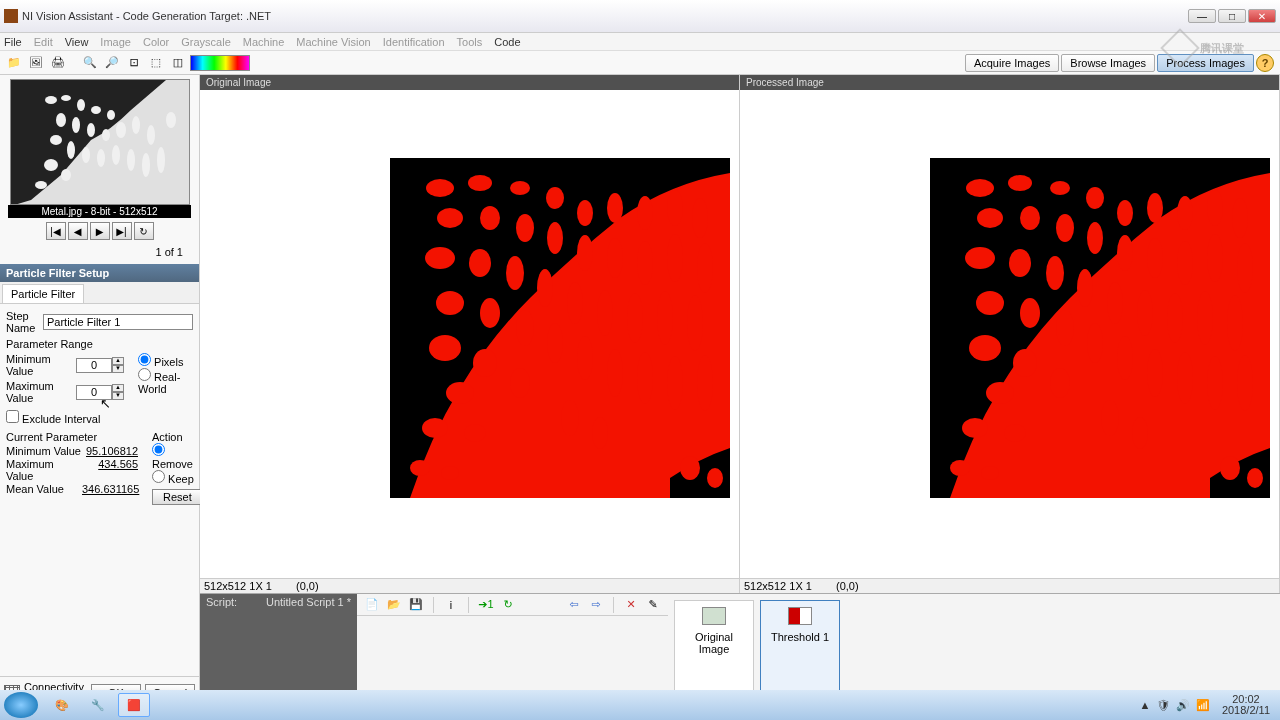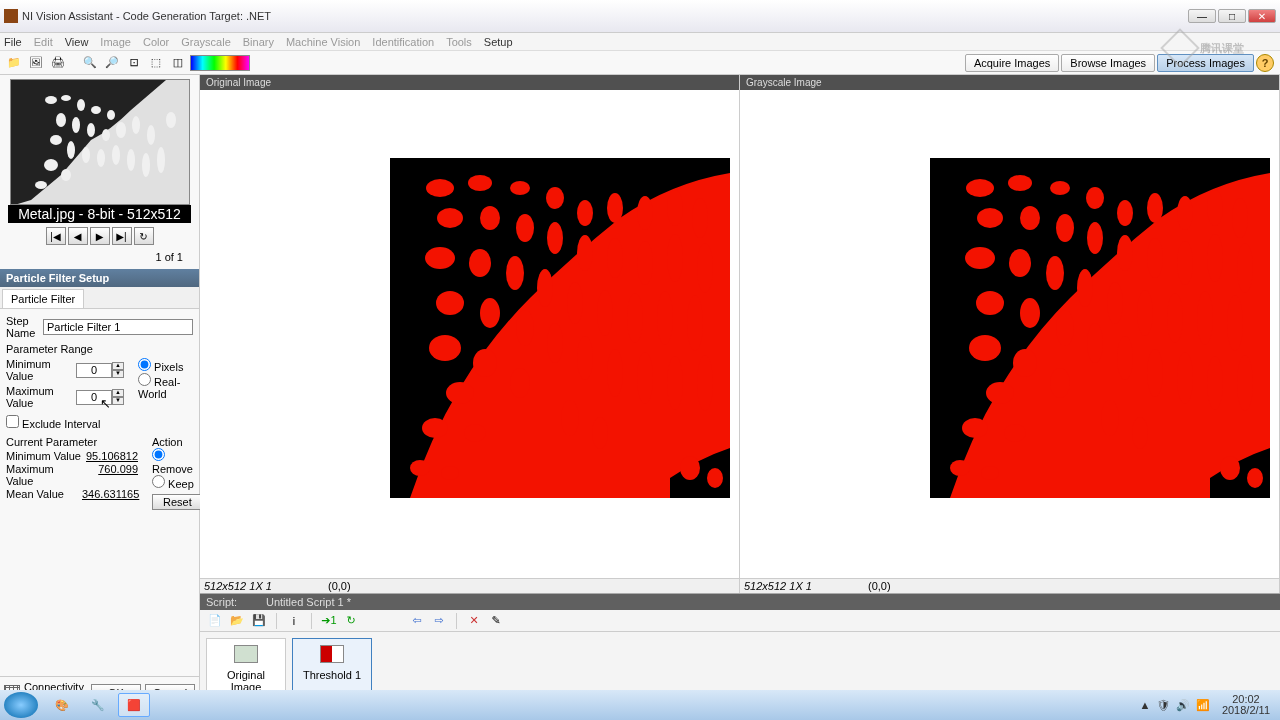--- a/index.html
+++ b/index.html
@@ -22,21 +22,21 @@
 .toolbar-right { position: absolute; right: 6px; display: flex; gap: 2px; align-items: center; }
 .modebtn { padding: 2px 8px; border: 1px solid #aaa; background: linear-gradient(#fff,#eee); border-radius: 2px; }
 .modebtn.active { background: linear-gradient(#d8e8f8,#b8d0e8); border-color: #6090c0; }
 .helpbtn { width: 18px; height: 18px; border-radius: 50%; background: #ffcc66; border: 1px solid #aa8800; color: #664400; font-weight: bold; display: flex; align-items: center; justify-content: center; }
 
 .main { display: flex; height: 634px; }
 .left { width: 200px; background: #f8f8f8; border-right: 1px solid #ccc; display: flex; flex-direction: column; }
 
 .thumb-area { padding: 4px; }
 .thumb-img { width: 180px; height: 126px; background: #fff; border: 1px solid #888; margin: 0 auto; position: relative; overflow: hidden; }
-.thumb-caption { text-align: center; background: #000; color: #fff; font-size: 14px; padding: 1px; margin: 0 4px; }
+.thumb-caption { text-align: center; background: #000; color: #fff; font-size: 10px; padding: 1px; margin: 0 4px; }
 .navbtns { display: flex; justify-content: center; gap: 2px; margin: 4px; }
 .navbtn { width: 20px; height: 18px; border: 1px solid #888; background: linear-gradient(#fff,#ddd); font-size: 10px; display: flex; align-items: center; justify-content: center; }
 .page-info { text-align: right; padding: 2px 12px; }
 
 .setup-header { background: linear-gradient(#6080a0,#506880); color: #fff; padding: 3px 6px; font-weight: bold; }
 .tab-row { display: flex; border-bottom: 1px solid #ccc; background: #f0f0f0; }
 .tab { padding: 3px 8px; background: #fff; border: 1px solid #ccc; border-bottom: none; margin-top: 2px; margin-left: 2px; }
 
 .form-area { padding: 6px; flex: 1; }
 .form-row { display: flex; align-items: center; margin-bottom: 4px; }
@@ -69,23 +69,23 @@
 .left-footer .conn { flex: 1; }
 .left-footer button { width: 50px; height: 18px; border: 1px solid #888; background: linear-gradient(#fff,#ddd); }
 
 .center { flex: 1; display: flex; flex-direction: column; }
 .views { flex: 1; display: flex; }
 .view { flex: 1; display: flex; flex-direction: column; border-right: 1px solid #ccc; }
 .view-header { background: #505050; color: #ddd; padding: 2px 6px; font-size: 10px; }
 .view-body { flex: 1; background: #fff; position: relative; overflow: hidden; }
 .blob-canvas { position: absolute; margin-left: -80px; top: 68px; width: 340px; height: 340px; left: 50%; background: #000; }
 .view-status { background: #f0f0f0; border-top: 1px solid #ccc; padding: 1px 4px; font-size: 10px; display: flex; }
-.view-status .sl { width: 124px; font-style: italic; }
-
-.script-area { height: 116px; background: #f4f4f4; border-top: 1px solid #aaa; display: flex; flex-direction: column; }
+.view-status .sl { width: 92px; }
+
+.script-area { height: 116px; background: #f4f4f4; border-top: 1px solid #aaa; display: flex; flex-direction: row; }
 .script-header { background: #606060; color: #ddd; display: flex; padding: 2px 6px; }
 .script-header .slbl { width: 60px; }
 .script-toolbar { height: 22px; display: flex; align-items: center; padding: 2px 6px; gap: 4px; border-bottom: 1px solid #ccc; }
 .script-toolbar .tb { width: 18px; height: 18px; border: 1px solid transparent; display: flex; align-items: center; justify-content: center; font-size: 11px; }
 .script-toolbar .sep { width: 1px; height: 16px; background: #ccc; margin: 0 4px; }
 .script-steps { flex: 1; display: flex; padding: 6px; gap: 6px; overflow-x: auto; }
 .step { width: 80px; border: 1px solid #ccc; background: #fff; padding: 4px; text-align: center; }
 .step.sel { border: 1px solid #4080c0; background: #eaf2fb; }
 .step .stepicon { width: 24px; height: 18px; margin: 2px auto 6px; border: 1px solid #888; background: #d0e0d0; }
 .step .stepicon.th { background: linear-gradient(90deg,#c00 50%,#fff 50%); }
@@ -115,25 +115,25 @@
   </div>
 </div>
 
 <div class="menubar">
   <span>File</span>
   <span class="dim">Edit</span>
   <span>View</span>
   <span class="dim">Image</span>
   <span class="dim">Color</span>
   <span class="dim">Grayscale</span>
-  <span class="dim">Binary</span>
+  <span class="dim">Machine</span>
   <span class="dim">Machine Vision</span>
   <span class="dim">Identification</span>
   <span class="dim">Tools</span>
-  <span>Setup</span>
+  <span>Code</span>
 </div>
 
 <div class="toolbar">
   <div class="toolbtn">📁</div>
   <div class="toolbtn">🖼</div>
   <div class="toolbtn">🖨</div>
   <div style="width:8px"></div>
   <div class="toolbtn">🔍</div>
   <div class="toolbtn">🔎</div>
   <div class="toolbtn">⊡</div>
@@ -236,21 +236,21 @@
 
       <div style="display:flex;margin-top:6px">
         <div>
           <div style="margin-bottom:2px">Current Parameter</div>
           <div class="cp-row">
               <span class="k">Minimum Value</span>
               <span class="v">95.106812</span>
             </div>
           <div class="cp-row">
               <span class="k">Maximum Value</span>
-              <span class="v">760.099</span>
+              <span class="v">434.565</span>
             </div>
           <div class="cp-row">
               <span class="k">Mean Value</span>
               <span class="v">346.631165</span>
             </div>
         </div>
         <div class="action-col">
           <div>Action</div>
           <label><input type="radio" checked="" style=""> <span>Remove</span></label><br>
           <label><input type="radio" style=""> <span>Keep</span></label><br>
@@ -329,21 +329,21 @@
               </g>
             </svg>
           </div>
         </div>
         <div class="view-status">
             <span class="sl">512x512 1X 1</span>
             <span>(0,0)</span>
           </div>
       </div>
       <div class="view">
-        <div class="view-header">Grayscale Image</div>
+        <div class="view-header">Processed Image</div>
         <div class="view-body">
           <div class="blob-canvas">
             <svg width="340" height="340" viewBox="0 0 340 340">
               <rect width="340" height="340" fill="#f31200"></rect>
               <path d="M0,0 L340,0 L340,15 Q280,25 230,60 Q180,100 140,140 Q100,180 70,230 Q40,280 20,340 L0,340 Z M340,290 Q310,300 280,320 L280,340 L340,340 Z" fill="#000"></path>
               <g fill="#f31200">
                 <ellipse cx="50" cy="30" rx="14" ry="9"></ellipse>
                   <ellipse cx="90" cy="25" rx="12" ry="8"></ellipse>
                 <ellipse cx="130" cy="30" rx="10" ry="7"></ellipse>
                   <ellipse cx="165" cy="40" rx="9" ry="11"></ellipse>

